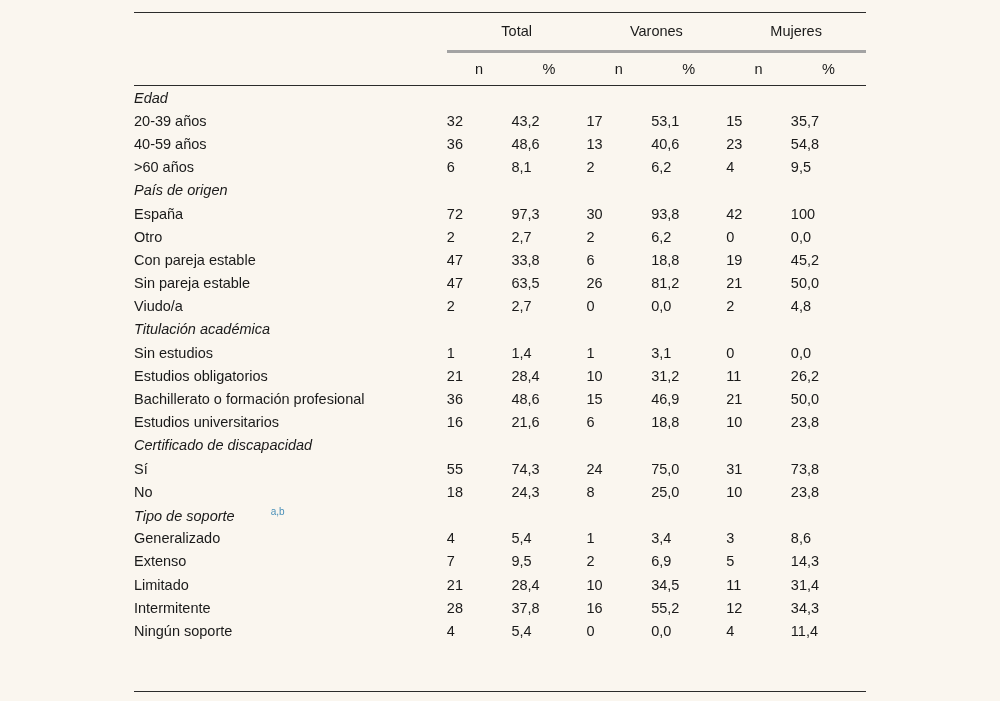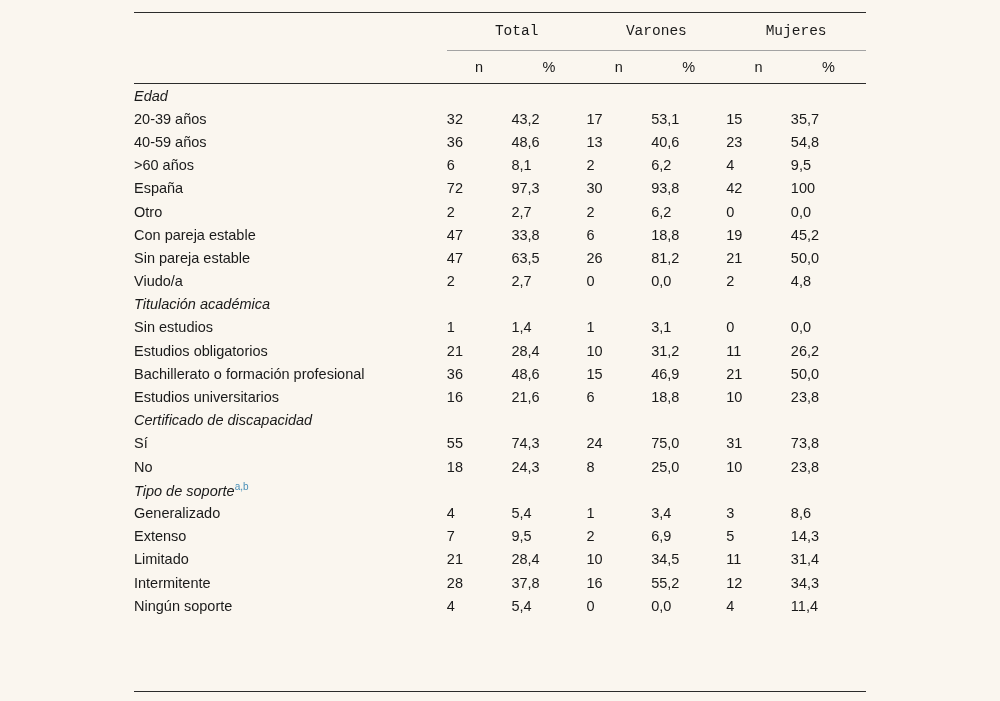--- a/index.html
+++ b/index.html
@@ -39,22 +39,21 @@
   .c-num   { width: 62px; }
   .c-pct   { width: 72px; }
 
   
   tr.grouphead td {
     height: 38px;
     text-align: center;
     font-size: 14.5px;
   }
   tr.grouphead td.spanner {
-    border-bottom: 1px solid #a3a3a3;
-    font-family: Liberation Mono, monospace;
+    border-bottom: 3px solid #a3a3a3;
   }
 
   
   tr.subhead td {
     height: 32px;
     text-align: center;
     font-size: 14.5px;
   }
   tr.subhead {
     border-bottom: 1.4px solid #2b2b2b;
@@ -94,20 +93,21 @@
   }
   td.pctcell {
     text-align: left;
     padding-left: 18px;
   }
   sup.fn {
     color: #4a90b8;
     font-size: 10px;
     font-style: normal;
     vertical-align: super;
+    margin-left: 36px;
   }
 </style>
 </head>
 <body>
 
 <div class="page">
   <div class="topline"></div>
 
   <table class="tbl">
     <thead>
@@ -158,20 +158,29 @@
         <tr class="datarow">
           <td class="lbl-item">&gt;60 años</td>
           <td class="c-num numcell">6</td>
           <td class="c-pct pctcell">8,1</td>
           <td class="c-num numcell">2</td>
           <td class="c-pct pctcell">6,2</td>
           <td class="c-num numcell">4</td>
           <td class="c-pct pctcell">9,5</td>
         </tr>
         <tr class="datarow">
+          <td class="lbl-section">País de origen</td>
+          <td class="c-num numcell"></td>
+          <td class="c-pct pctcell"></td>
+          <td class="c-num numcell"></td>
+          <td class="c-pct pctcell"></td>
+          <td class="c-num numcell"></td>
+          <td class="c-pct pctcell"></td>
+        </tr>
+        <tr class="datarow">
           <td class="lbl-item">España</td>
           <td class="c-num numcell">72</td>
           <td class="c-pct pctcell">97,3</td>
           <td class="c-num numcell">30</td>
           <td class="c-pct pctcell">93,8</td>
           <td class="c-num numcell">42</td>
           <td class="c-pct pctcell">100</td>
         </tr>
         <tr class="datarow">
           <td class="lbl-item">Otro</td>

